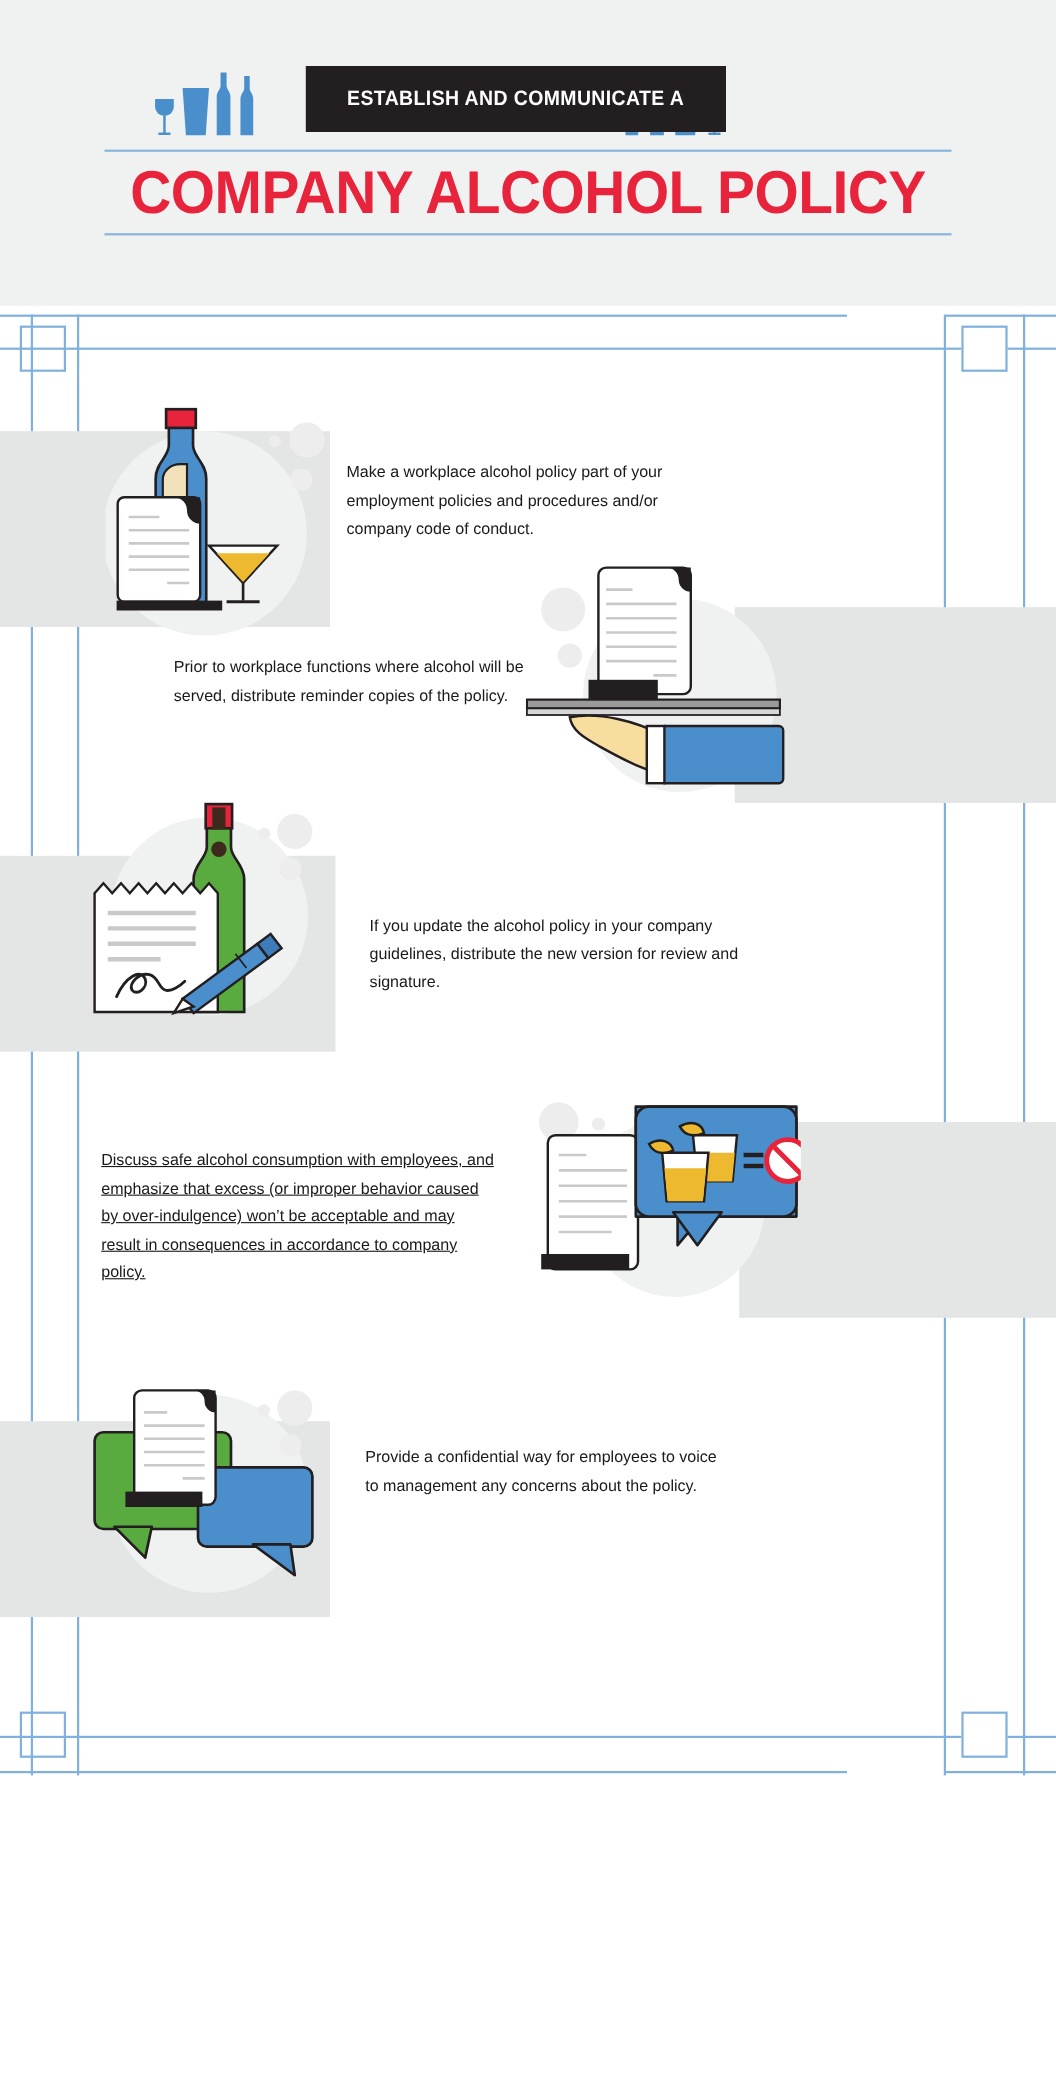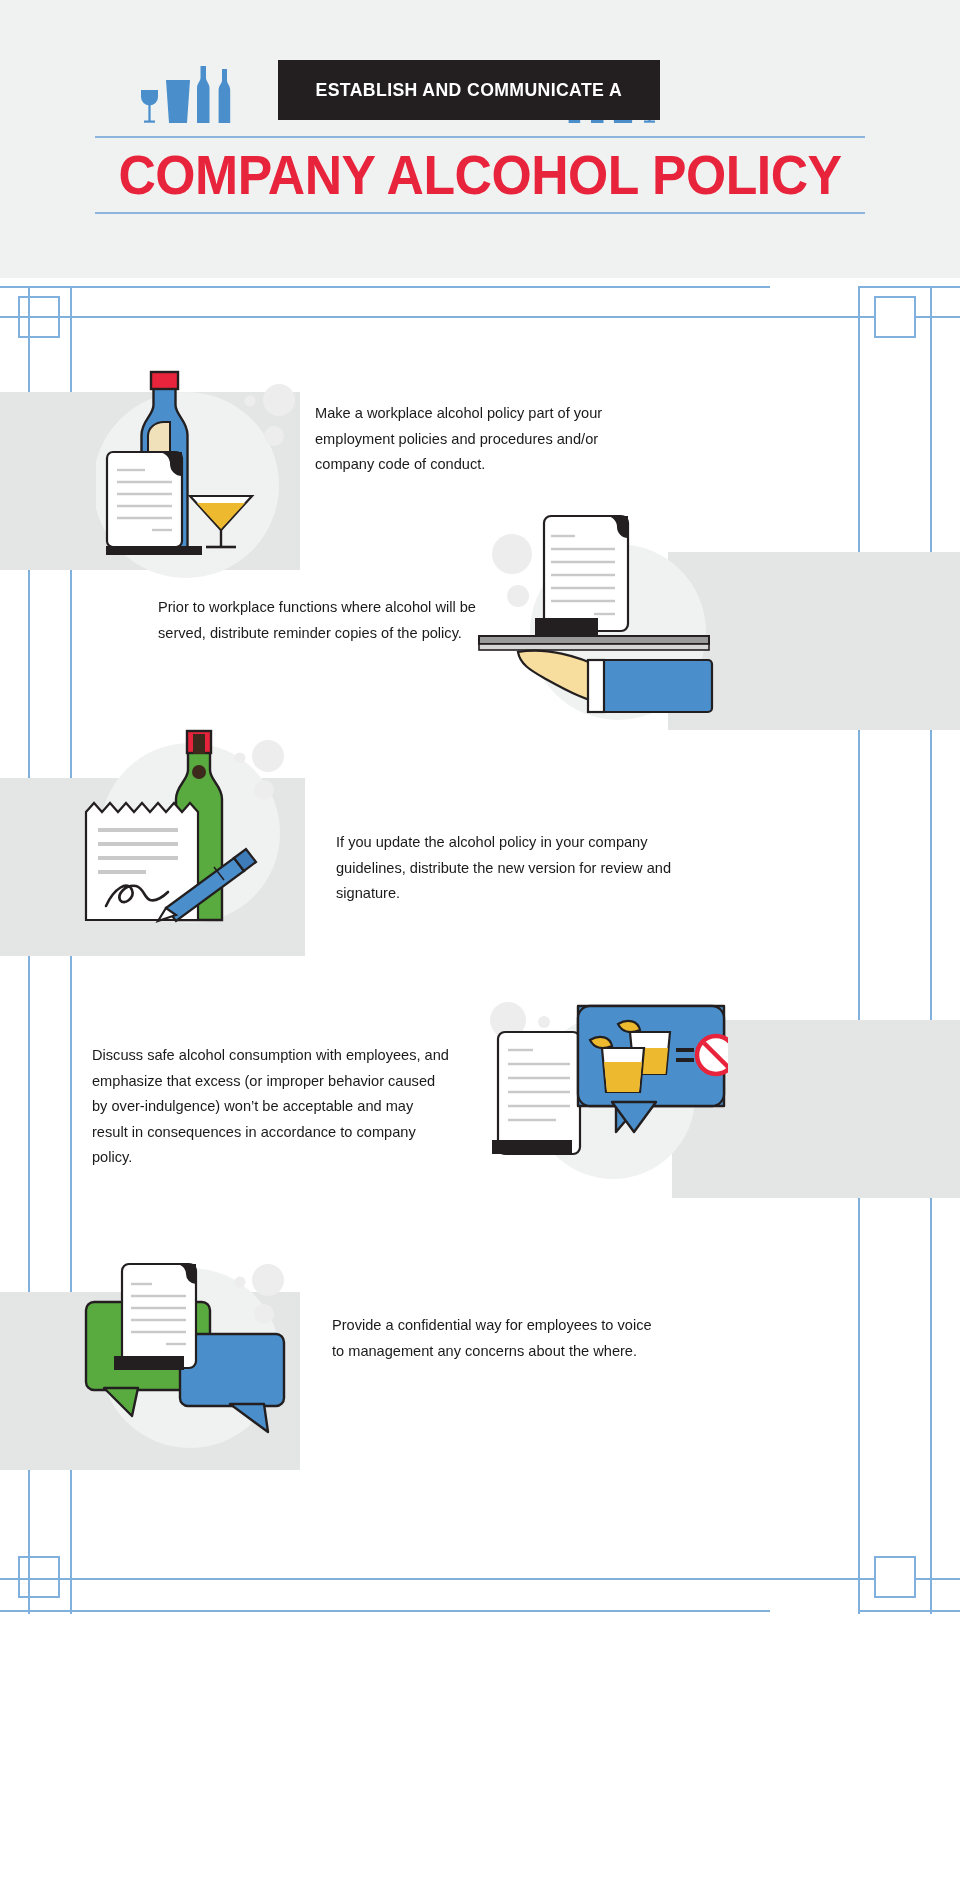--- a/index.html
+++ b/index.html
@@ -194,21 +194,21 @@
         </g>
 
         <path d="M94 126 h62 l-31 34 z" fill="#ffffff" stroke="#231f20" stroke-width="2.2"></path>
         <path d="M101 133 h48 l-24 26 z" fill="#edb92e"></path>
         <line x1="125" y1="159" x2="125" y2="176" stroke="#231f20" stroke-width="2.4"></line>
         <line x1="110" y1="177" x2="140" y2="177" stroke="#231f20" stroke-width="2.6"></line>
 
         <rect x="10" y="176" width="96" height="9" fill="#231f20"></rect>
       </svg>
     </div>
-    <div class="copy" style="left:315px;top:401px;width:330px;">Make a workplace alcohol policy part of your employment policies and procedures and/or company code of conduct.</div>
+    <div class="copy" style="left:315px;top:418px;width:330px;">Make a workplace alcohol policy part of your employment policies and procedures and/or company code of conduct.</div>
   </div>
 
   <div>
     <div class="band right" style="top:552px;width:292px;"></div>
     <div class="illus" style="left:478px;top:512px;width:250px;height:215px;">
       <svg width="250" height="215" viewBox="0 0 250 215">
         <circle cx="140" cy="120" r="88" fill="#f0f2f1"></circle>
         <circle cx="34" cy="42" r="20" fill="#ededed"></circle>
         <circle cx="72" cy="43" r="6" fill="#ededed"></circle>
         <circle cx="40" cy="84" r="11" fill="#ededed"></circle>
@@ -307,21 +307,21 @@
 
         <g fill="#231f20">
           <rect x="198" y="56" width="18" height="4"></rect>
           <rect x="198" y="66" width="18" height="4"></rect>
         </g>
 
         <circle cx="238" cy="63" r="19" fill="#ffffff" stroke="#e8243c" stroke-width="4.5"></circle>
         <line x1="226" y1="51" x2="250" y2="75" stroke="#e8243c" stroke-width="4.5"></line>
       </svg>
     </div>
-    <div class="copy" style="left:92px;top:1043px;width:360px;">Discuss safe alcohol consumption with employees, and emphasize that excess (or improper behavior caused by over-indulgence) won’t be acceptable and may result in consequences in accordance to company policy.</div>
+    <div class="copy" style="left:92px;top:1043px;width:360px;text-decoration:underline;">Discuss safe alcohol consumption with employees, and emphasize that excess (or improper behavior caused by over-indulgence) won’t be acceptable and may result in consequences in accordance to company policy.</div>
   </div>
 
   <div>
     <div class="band left" style="top:1292px;width:300px;"></div>
     <div class="illus" style="left:78px;top:1250px;width:250px;height:200px;">
       <svg width="250" height="200" viewBox="0 0 250 200">
         <circle cx="112" cy="108" r="90" fill="#f0f2f1"></circle>
         <circle cx="190" cy="30" r="16" fill="#ededed"></circle>
         <circle cx="162" cy="32" r="5.5" fill="#ededed"></circle>
         <circle cx="186" cy="64" r="10" fill="#ededed"></circle>
@@ -338,21 +338,21 @@
           <line x1="53" y1="34" x2="74" y2="34"></line>
           <line x1="53" y1="46" x2="108" y2="46"></line>
           <line x1="53" y1="58" x2="108" y2="58"></line>
           <line x1="53" y1="70" x2="108" y2="70"></line>
           <line x1="53" y1="82" x2="108" y2="82"></line>
           <line x1="88" y1="94" x2="108" y2="94"></line>
         </g>
         <rect x="36" y="106" width="70" height="14" fill="#231f20"></rect>
       </svg>
     </div>
-    <div class="copy" style="left:332px;top:1313px;width:330px;">Provide a confidential way for employees to voice to management any concerns about the where.</div>
+    <div class="copy" style="left:332px;top:1313px;width:330px;">Provide a confidential way for employees to voice to management any concerns about the policy.</div>
   </div>
 
   <div>
     <div class="frame-line" style="left:0;top:1578px;width:874px;height:2px;"></div>
     <div class="frame-line" style="left:916px;top:1578px;width:44px;height:2px;"></div>
     <div class="frame-sq" style="left:18px;top:1556px;width:42px;height:42px;"></div>
     <div class="frame-sq" style="left:874px;top:1556px;width:42px;height:42px;"></div>
     <div class="frame-line" style="left:0;top:1610px;width:770px;height:2px;"></div>
     <div class="frame-line" style="left:860px;top:1610px;width:100px;height:2px;"></div>
   </div>

